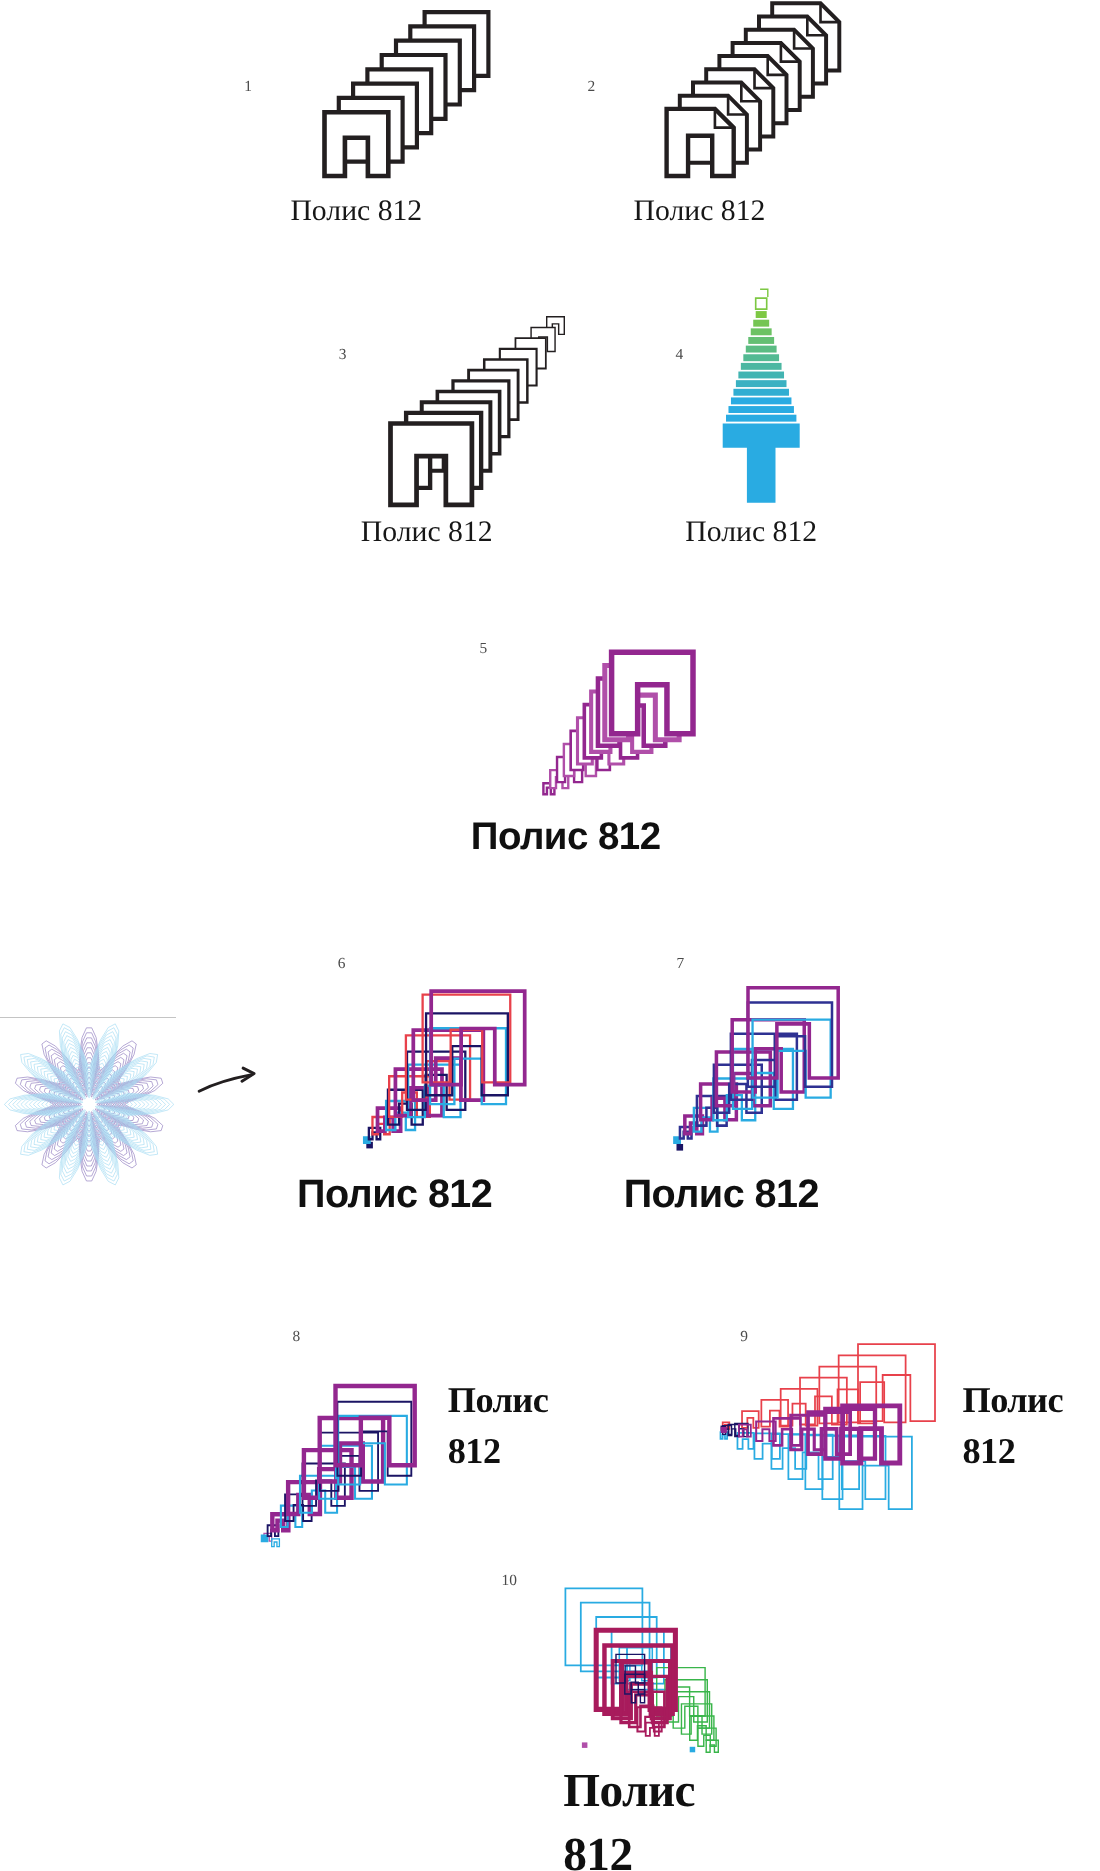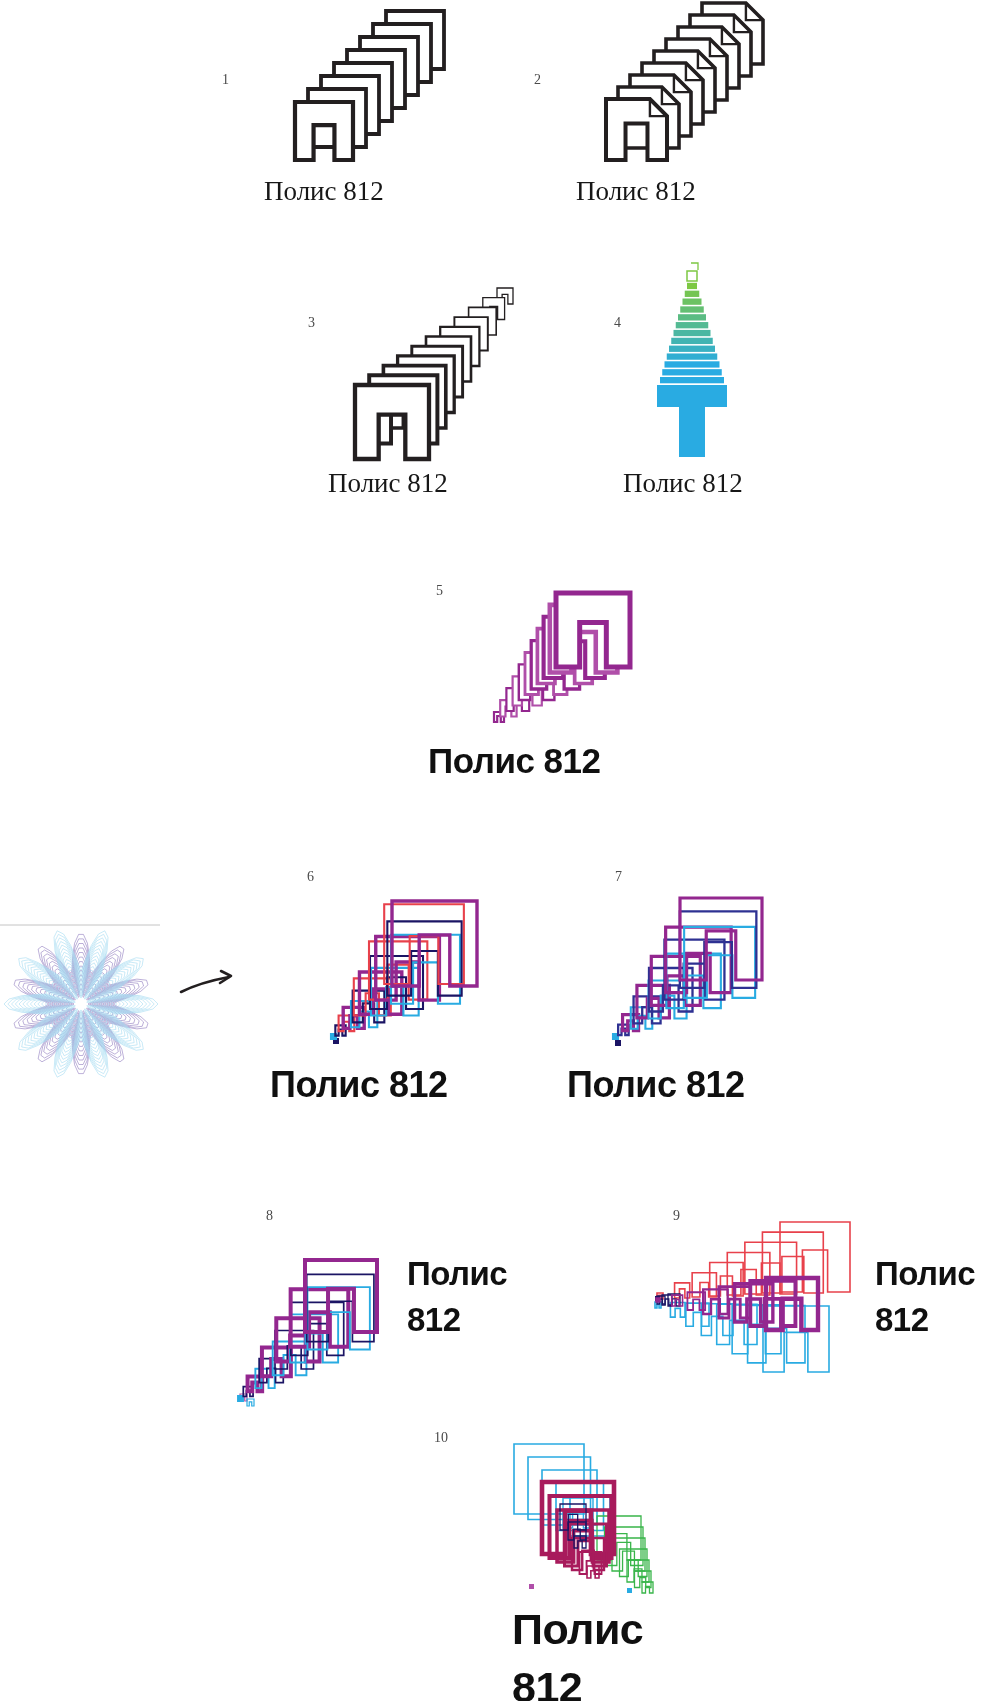--- a/index.html
+++ b/index.html
@@ -4,41 +4,41 @@
 <style>
   html,body{margin:0;padding:0;background:#fff;}
   .sheet{position:relative;width:1000px;height:1701px;background:#fff;overflow:hidden;
          font-family:"Liberation Sans",sans-serif;}
   .vnum{position:absolute;font-family:"Liberation Serif",serif;font-size:14px;color:#4a4a4a;}
   .gfx{position:absolute;display:block;}
   .cap-serif{position:absolute;font-family:"Liberation Serif",serif;font-size:27px;color:#171717;
              white-space:nowrap;}
   .cap-bold{position:absolute;font-family:"Liberation Sans",sans-serif;font-weight:700;color:#101010;
             white-space:nowrap;letter-spacing:-0.5px;}
-  .cap-bold .ln{display:block;}
+  .cap-bold .ln{display:block;font-family:Liberation Serif, serif;}
   .fs35{font-size:35px;}
   .fs36{font-size:36px;}
   .fs33{font-size:33px;line-height:46px;}
   .fs43{font-size:43px;line-height:58px;}
 </style>
 </head>
 <body>
 
 <div class="sheet">
 
   <span class="vnum" style="left:222px;top:72px">1</span>
   <span class="vnum" style="left:534px;top:72px">2</span>
   <span class="vnum" style="left:308px;top:315px">3</span>
   <span class="vnum" style="left:614px;top:315px">4</span>
   <span class="vnum" style="left:436px;top:583px">5</span>
   <span class="vnum" style="left:307px;top:869px">6</span>
   <span class="vnum" style="left:615px;top:869px">7</span>
   <span class="vnum" style="left:266px;top:1208px">8</span>
   <span class="vnum" style="left:673px;top:1208px">9</span>
-  <span class="vnum" style="left:434px;top:1430px">10</span>
+  <span class="vnum" style="left:456px;top:1430px">10</span>
 
   <svg id="g1" class="gfx" style="left:280px;top:5px" width="175" height="165" viewBox="0 0 175 165">
       <path d="M0,0H100V100H0Z" transform="translate(106,6) scale(0.58)" fill="#fff" stroke="#231f20" stroke-width="6.551724137931035" stroke-linejoin="miter"></path>
       <path d="M0,0H100V100H0Z" transform="translate(93,19) scale(0.58)" fill="#fff" stroke="#231f20" stroke-width="6.551724137931035" stroke-linejoin="miter"></path>
       <path d="M0,0H100V100H0Z" transform="translate(80,32) scale(0.58)" fill="#fff" stroke="#231f20" stroke-width="6.551724137931035" stroke-linejoin="miter"></path>
       <path d="M0,0H100V100H0Z" transform="translate(67,45) scale(0.58)" fill="#fff" stroke="#231f20" stroke-width="6.551724137931035" stroke-linejoin="miter"></path>
       <path d="M0,0H100V100H0Z" transform="translate(54,58) scale(0.58)" fill="#fff" stroke="#231f20" stroke-width="6.551724137931035" stroke-linejoin="miter"></path>
       <path d="M0,0H100V100H0Z" transform="translate(41,71) scale(0.58)" fill="#fff" stroke="#231f20" stroke-width="6.551724137931035" stroke-linejoin="miter"></path>
       <path d="M0,0H100V100H0Z" transform="translate(28,84) scale(0.58)" fill="#fff" stroke="#231f20" stroke-width="6.551724137931035" stroke-linejoin="miter"></path>
       <path d="M0,0H100V100H68V40H32V100H0Z" transform="translate(15,97) scale(0.58)" fill="#fff" stroke="#231f20" stroke-width="7.241379310344827" stroke-linejoin="miter"></path>

